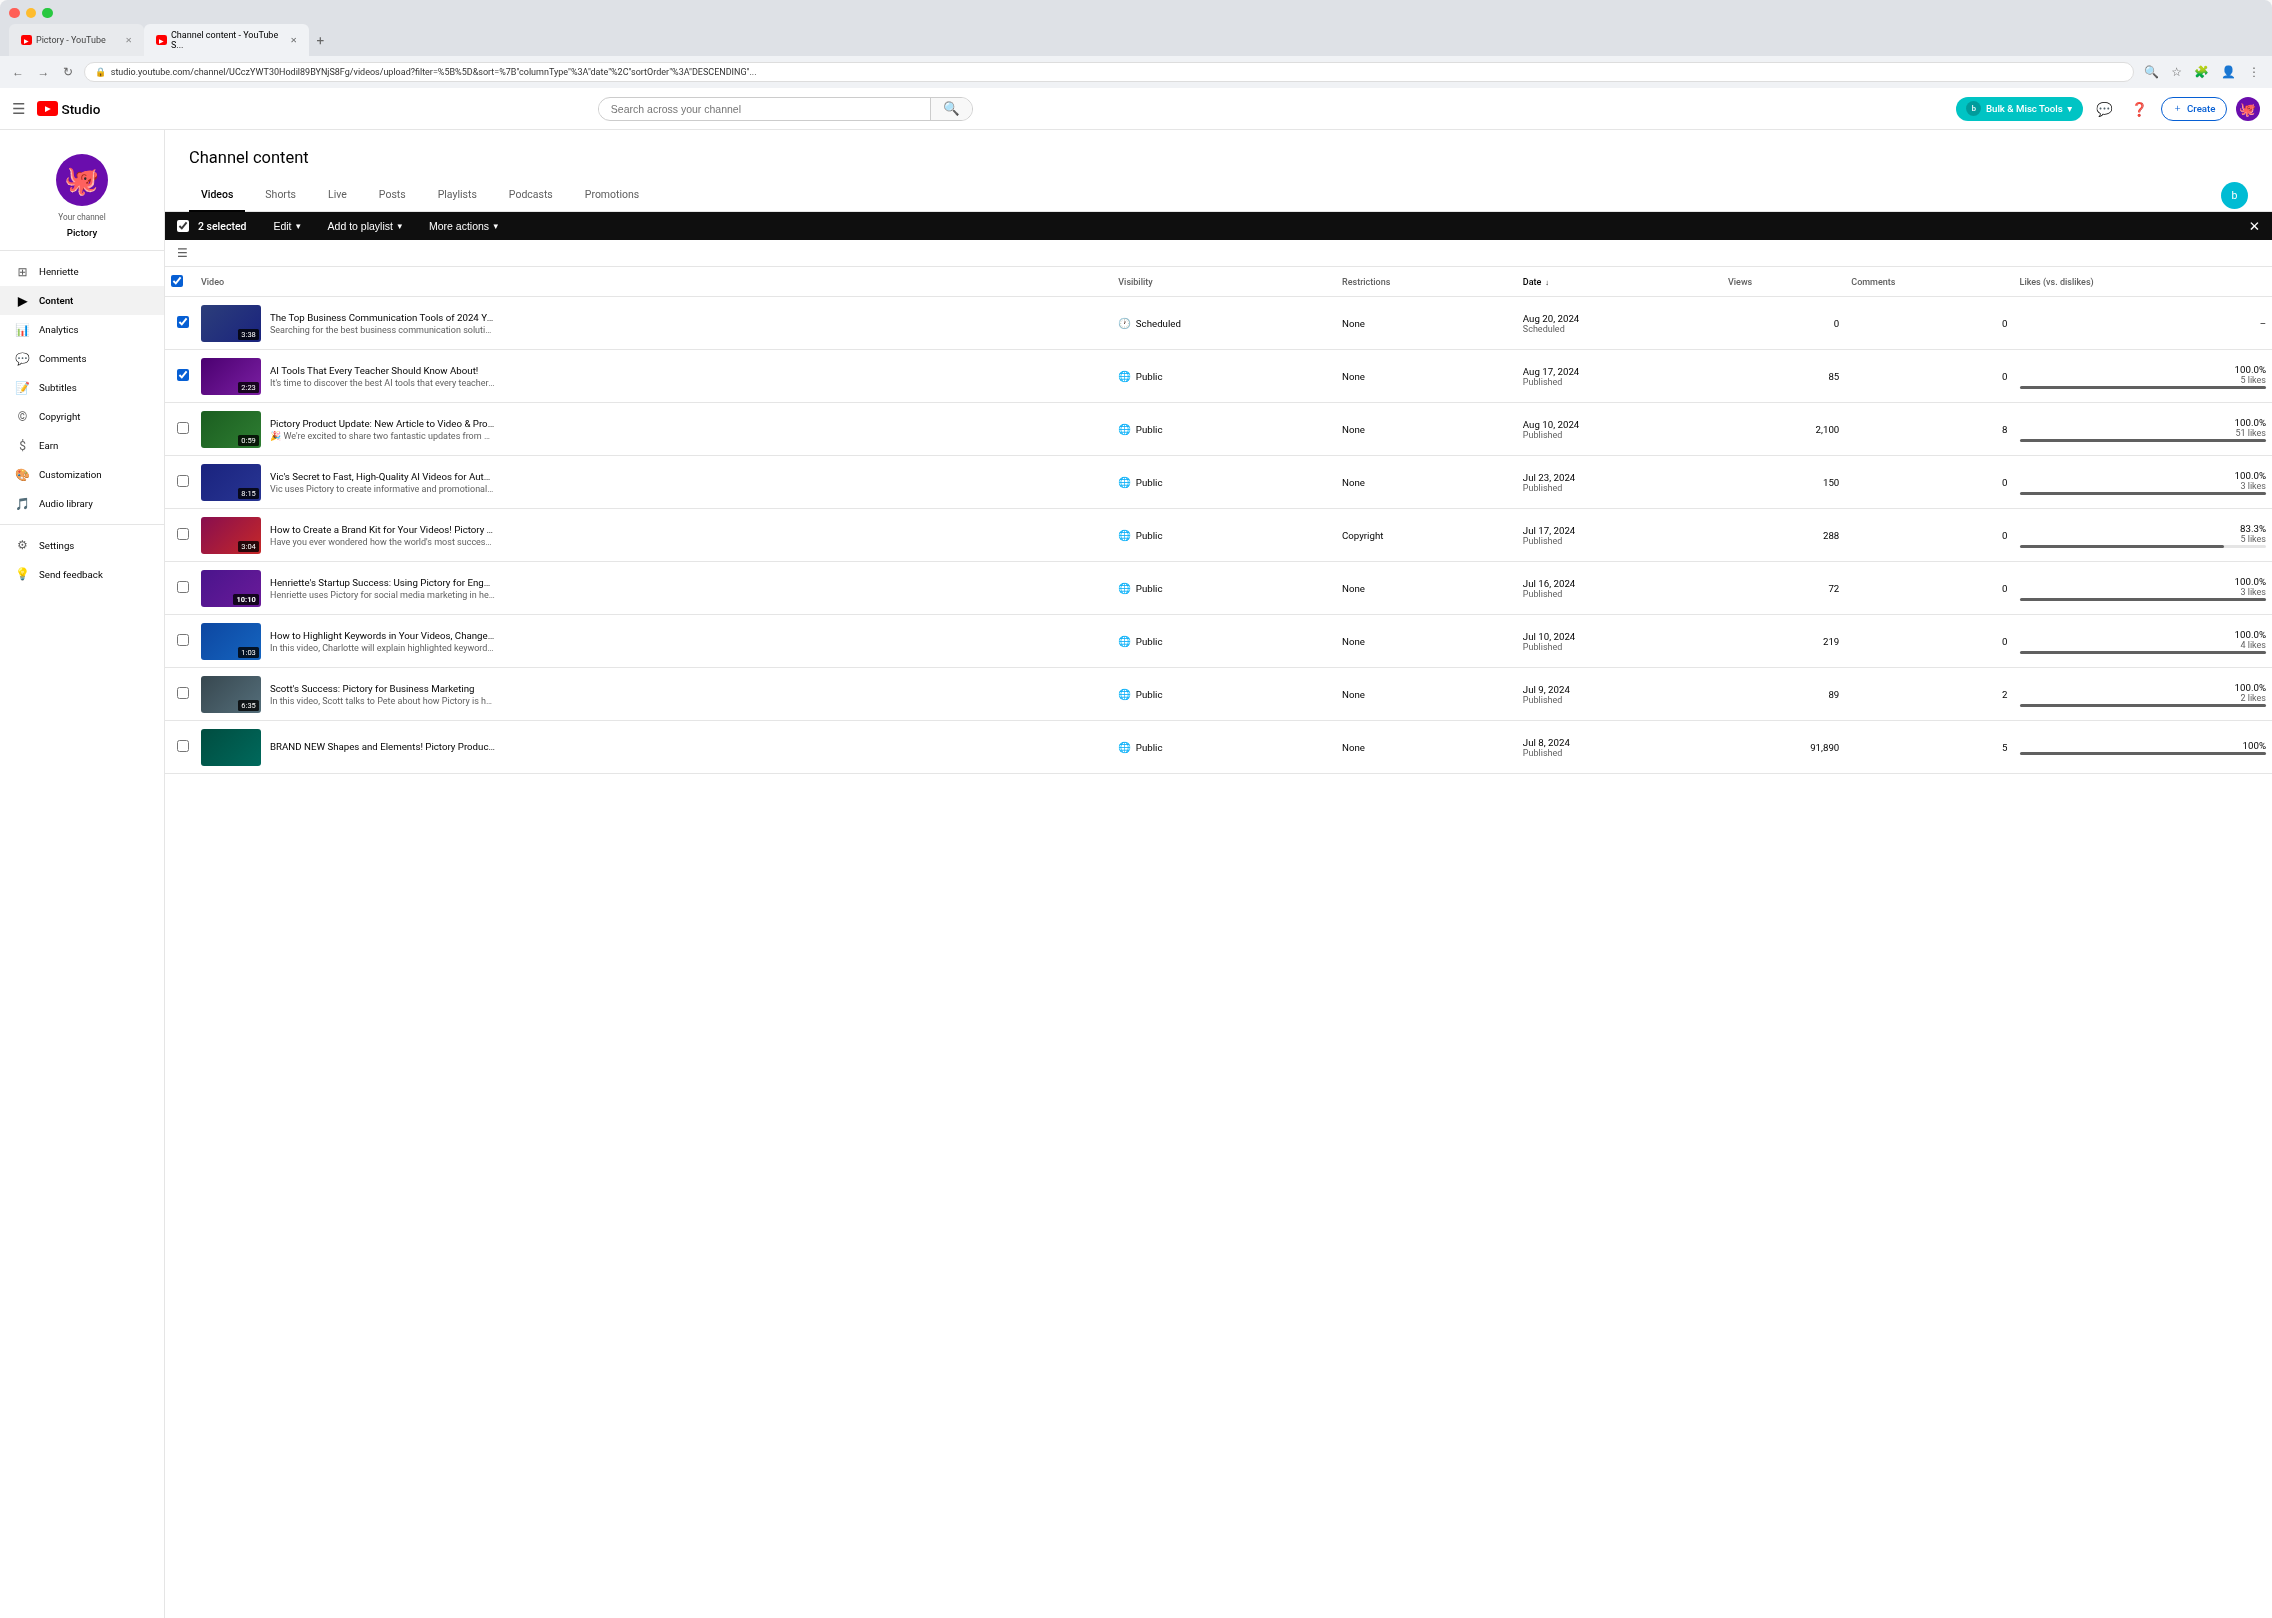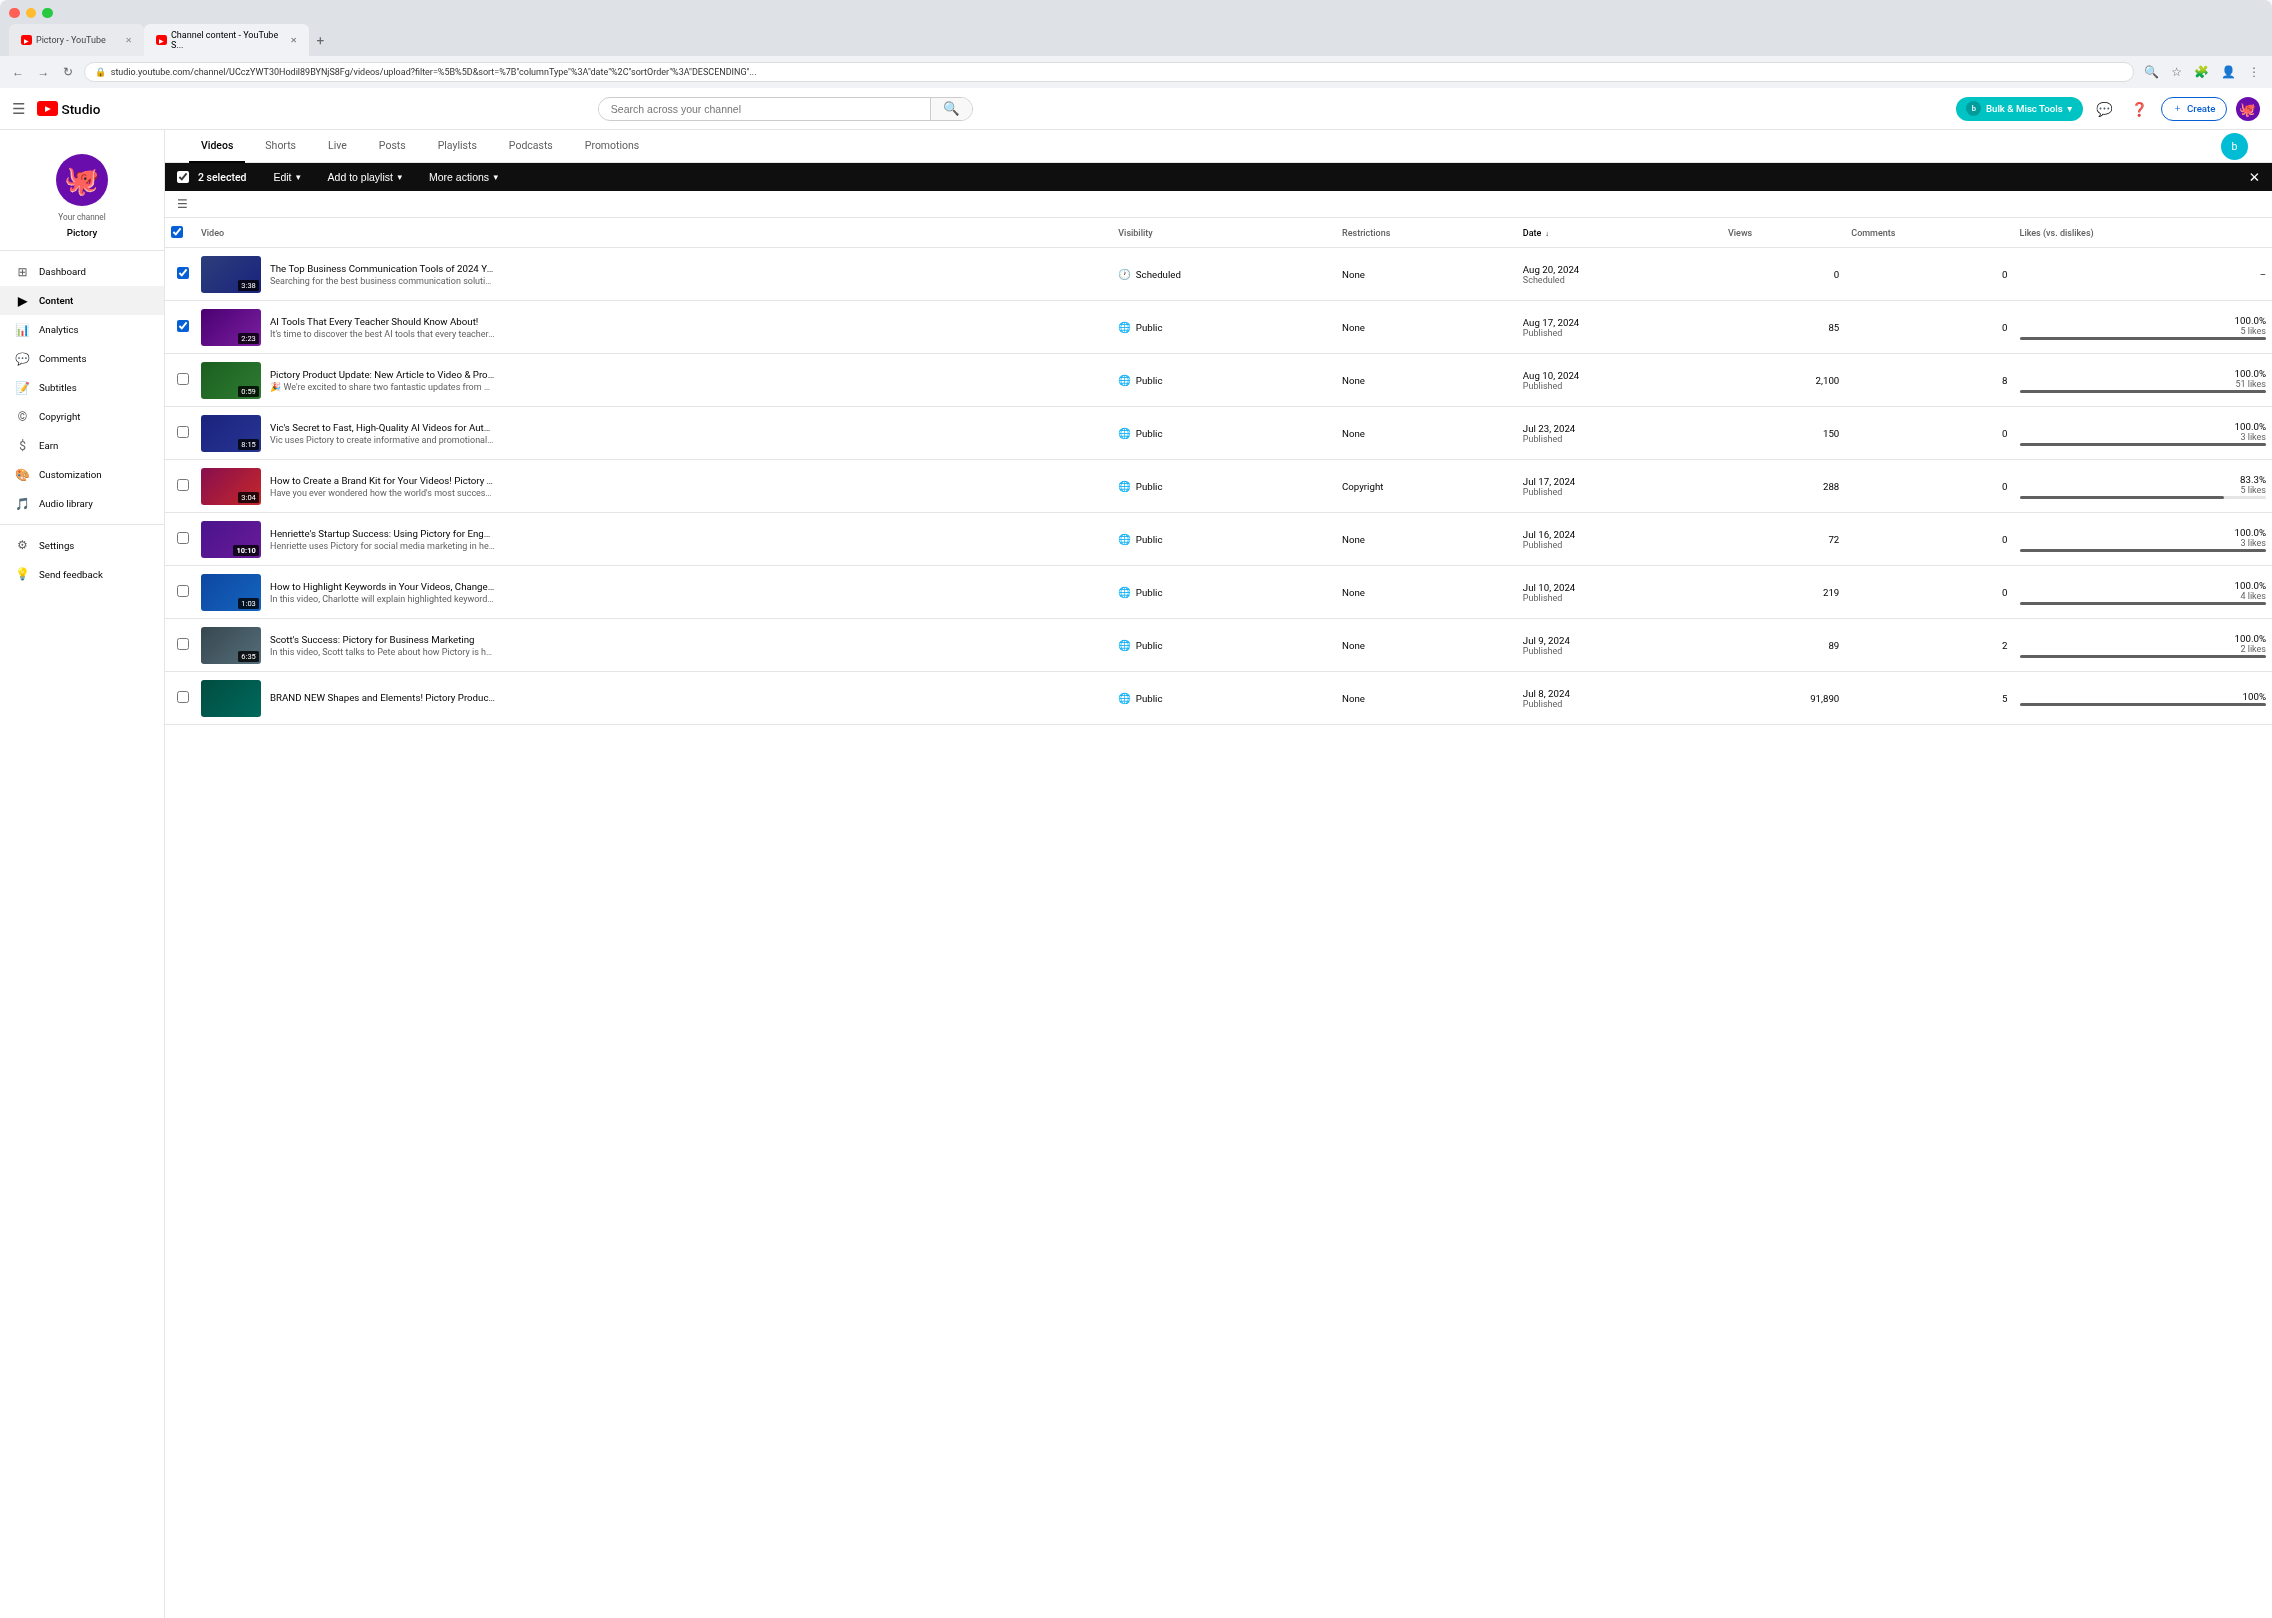--- a/index.html
+++ b/index.html
@@ -410,21 +410,21 @@
       <div class="channel-info">
         <div class="channel-avatar">
           <span class="channel-avatar-octopus">🐙</span>
         </div>
         <span class="channel-label">Your channel</span>
         <span class="channel-name">Pictory</span>
       </div>
 
       <div class="sidebar-item">
         <span class="sidebar-icon">⊞</span>
-        <span>Dashboard</span>
+        <span>Henriette</span>
       </div>
       <div class="sidebar-item active">
         <span class="sidebar-icon">▶</span>
         <span>Content</span>
       </div>
       <div class="sidebar-item">
         <span class="sidebar-icon">📊</span>
         <span>Analytics</span>
       </div>
       <div class="sidebar-item">
@@ -458,20 +458,23 @@
         <span class="sidebar-icon">⚙</span>
         <span>Settings</span>
       </div>
       <div class="sidebar-item">
         <span class="sidebar-icon">💡</span>
         <span>Send feedback</span>
       </div>
     </div>
 
     <div class="page-content">
+      <div class="page-header">
+        <div class="page-title">Channel content</div>
+      </div>
 
       <div class="content-tabs">
         <div class="content-tab active">Videos</div>
         <div class="content-tab">Shorts</div>
         <div class="content-tab">Live</div>
         <div class="content-tab">Posts</div>
         <div class="content-tab">Playlists</div>
         <div class="content-tab">Podcasts</div>
         <div class="content-tab">Promotions</div>
         <div style="margin-left:auto;">

